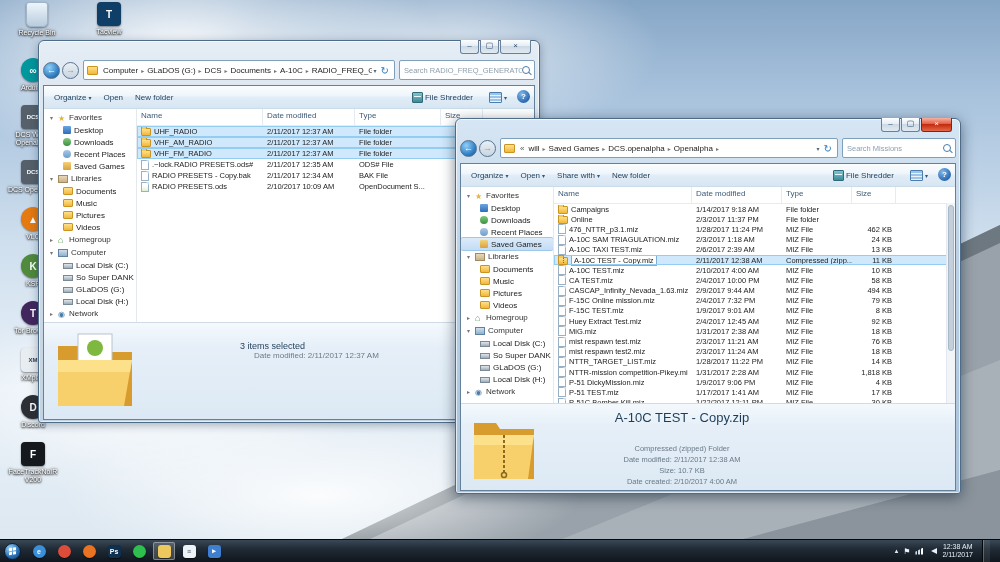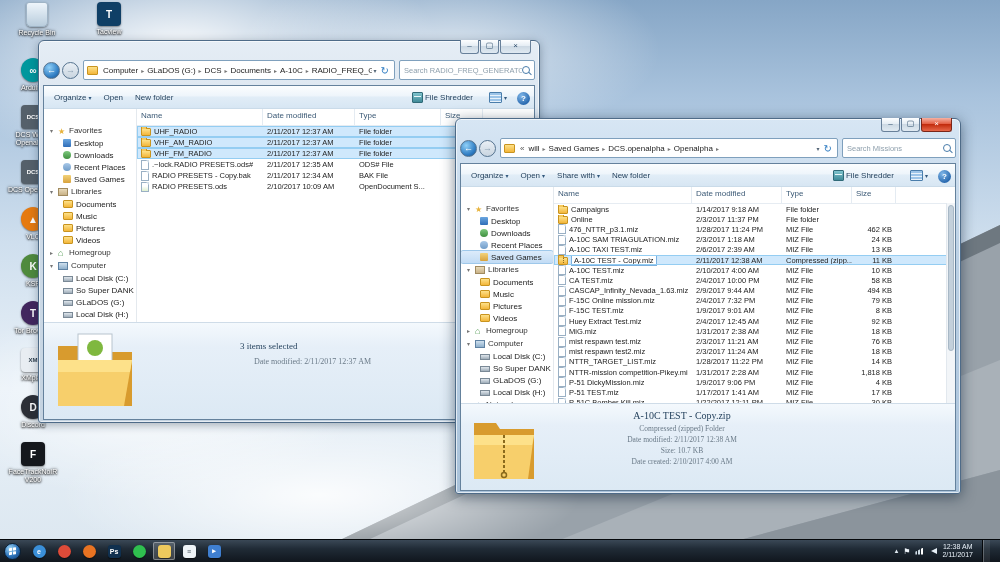--- a/index.html
+++ b/index.html
@@ -63,35 +63,35 @@
   .mag::after{content:'';position:absolute;width:4px;height:1px;background:#4a7dab;
     transform:rotate(45deg);right:-3px;bottom:-1px;}
   
   .content{position:relative;background:#fff;border:1px solid #64819c;display:flex;
     flex-direction:column;box-sizing:border-box;}
   .w1 .content{height:335px;} .w2 .content{height:328px;}
   .toolbar{height:22px;flex:0 0 auto;display:flex;align-items:center;padding:0 4px;
     background:linear-gradient(180deg,#fbfdfe,#eef5fb 45%,#e1edf7 50%,#d7e6f3);
     border-bottom:1px solid #cadbe9;color:#1e3c58;}
   .tb-left{display:flex;align-items:center;}
-  .tb-right{margin-left:auto;display:flex;align-items:flex-end;gap:4px;}
+  .tb-right{margin-left:auto;display:flex;align-items:flex-start;gap:4px;}
   .tool-btn{display:flex;align-items:center;gap:2px;padding:2px 6px;font-size:8px;
     color:#1e3c58;cursor:pointer;border-radius:2px;}
   .caret{font-size:6px;color:#33597d;}
   .shred-ico{width:9px;height:9px;background:linear-gradient(#7fc4ce,#3f8a98);
     border:1px solid #2f6a78;border-radius:1px;position:relative;}
   .shred-ico::after{content:'';position:absolute;left:1px;right:1px;top:3px;height:1px;background:#eaf6f8;}
   .views-ico{width:11px;height:9px;border:1px solid #4a7dab;border-radius:1px;
     background:repeating-linear-gradient(180deg,#9cc4e8 0 2px,#e8f2fa 2px 3px);}
   .help-btn{width:13px;height:13px;border-radius:50%;color:#fff;font-size:8px;font-weight:bold;
     line-height:13px;text-align:center;cursor:pointer;
     background:radial-gradient(circle at 35% 30%,#7fb6e8,#2a6ab0 70%);}
   
   .main{flex:1;display:flex;min-height:0;}
-  .nav-pane{width:92px;flex:0 0 auto;border-right:1px solid #e4e9ee;padding-top:15px;
+  .nav-pane{width:92px;flex:0 0 auto;border-right:1px solid #e4e9ee;padding-top:2px;
     overflow:hidden;font-size:8px;color:#222;}
   .nav-sec{height:13px;display:flex;align-items:center;gap:3px;padding-left:4px;color:#333;cursor:pointer;}
   .tri{width:7px;font-size:6px;color:#777;text-align:center;flex:0 0 auto;}
   .nav-item{height:12px;display:flex;align-items:center;gap:3px;padding-left:19px;cursor:pointer;}
   .nav-item.selected{background:linear-gradient(#dcebfa,#c2dcf5);outline:1px solid #9ec8ea;border-radius:2px;}
   .nav-lbl{white-space:nowrap;overflow:hidden;}
   .nav-ico{width:8px;height:8px;flex:0 0 auto;display:inline-block;}
   .ico-star::before{content:'★';color:#e8b33c;font-size:8px;line-height:8px;}
   .ico-desktop{background:linear-gradient(#6aa6e0,#2f6db8);border-radius:1px;}
   .ico-downloads{background:linear-gradient(#7ec97e,#3f8f3f);border-radius:50%;}
@@ -129,28 +129,28 @@
     background:repeating-linear-gradient(180deg,#8a6a1c 0 1px,transparent 1px 2px);}
   .fi.page,.fi.ods{width:8px;height:10px;background:#fff;border:1px solid #9ab0c4;}
   .fi.page::before,.fi.ods::before{content:'';position:absolute;right:-1px;top:-1px;
     border-style:solid;border-width:0 3px 3px 0;border-color:transparent #cfdce6 transparent transparent;}
   .fi.ods{background:linear-gradient(#fff 40%,#dff0d0);}
   .vscroll{position:absolute;right:0;top:16px;bottom:0;width:8px;background:#f2f5f8;
     border-left:1px solid #e2e8ee;cursor:pointer;}
   .vthumb{position:absolute;left:1px;right:1px;border-radius:3px;background:#c3d0db;border:1px solid #a8b8c6;}
   
   .details{flex:0 0 auto;border-top:1px solid #cfdce8;display:flex;
-    background:linear-gradient(180deg,#f4f9fd,#e6eff8 25%,#dce9f4);overflow:hidden;font-family:Liberation Serif, serif;}
+    background:linear-gradient(180deg,#f4f9fd,#e6eff8 25%,#dce9f4);overflow:hidden;}
   .w1 .details{height:96px;} .w2 .details{height:86px;}
   .details svg{margin:5px 0 0 10px;flex:0 0 auto;}
   .d1-text{margin-left:104px;padding-top:18px;}
   .d-primary{font-size:9px;color:#1e3c58;}
-  .d-secondary{font-size:8px;color:#6a7a88;margin-top:6px;margin-left:14px;}
+  .d-secondary{font-size:8px;color:#6a7a88;margin-left:14px;}
   .d2-text{flex:1;text-align:center;padding-top:6px;max-width:290px;}
-  .d2-name{font-size:10px;color:#1e3c58;margin-bottom:2px;}
+  .d2-name{font-size:13px;color:#1e3c58;margin-bottom:18px;}
   .d2-line{font-size:7.5px;color:#6a7a88;line-height:11px;}
   
   #taskbar{position:absolute;left:0;right:0;bottom:0;height:22px;display:flex;align-items:center;
     background:linear-gradient(180deg,#3a4856,#202b36 40%,#10161d);border-top:1px solid #05080b;z-index:20;}
   .orb{width:24px;height:22px;display:flex;align-items:center;justify-content:center;cursor:pointer;}
   .orb-ball{width:17px;height:17px;border-radius:50%;border:1px solid #0a1f35;box-sizing:border-box;
     background:radial-gradient(circle at 35% 30%,#9fd8f8,#2b71b8 55%,#123a66);
     display:flex;align-items:center;justify-content:center;}
   .flag{width:3px;height:3px;background:#fff;border-radius:0.5px;box-shadow:4px 0 #fff,0 4px #fff,4px 4px #fff;
     transform:translate(-2px,-2px) skewY(-8deg);}

